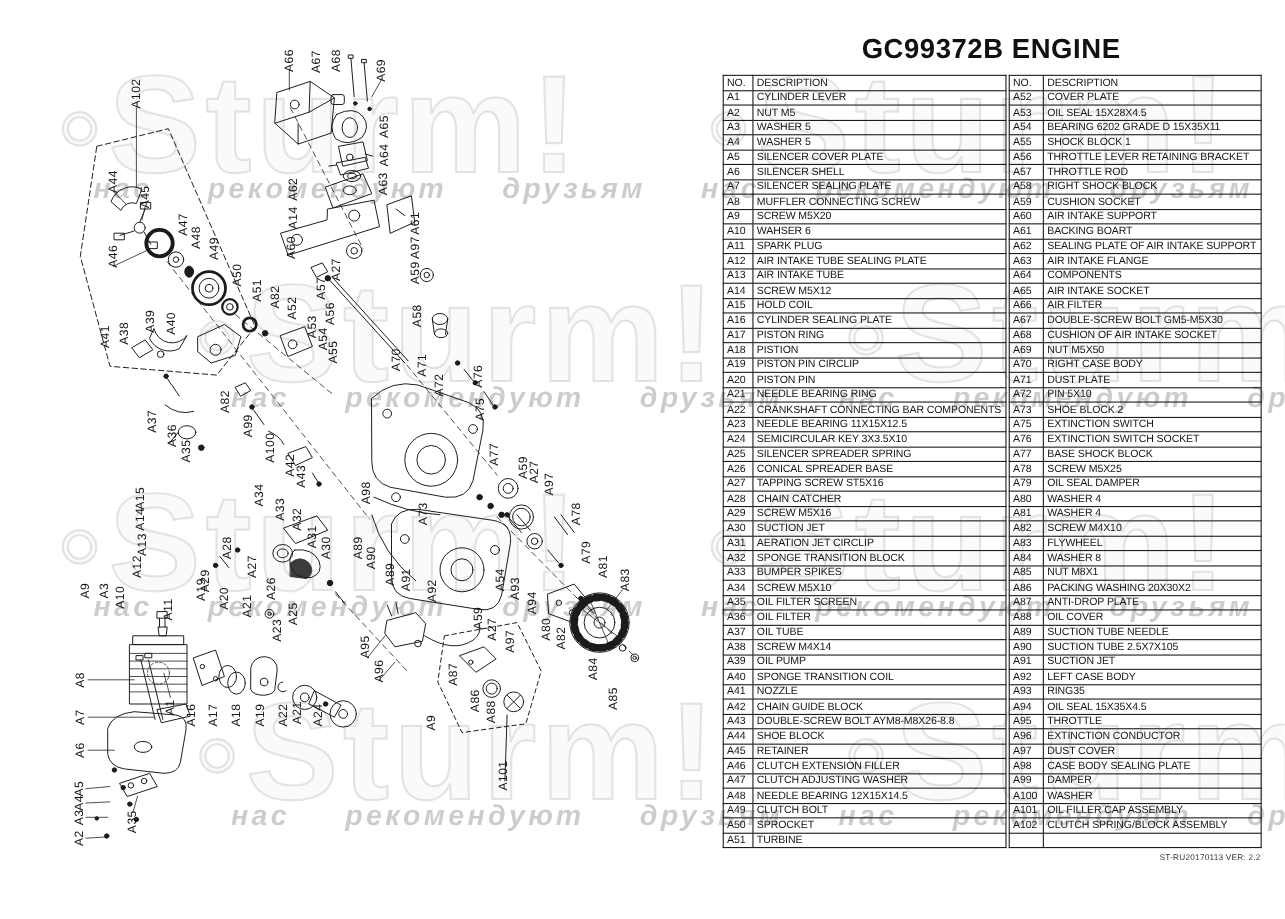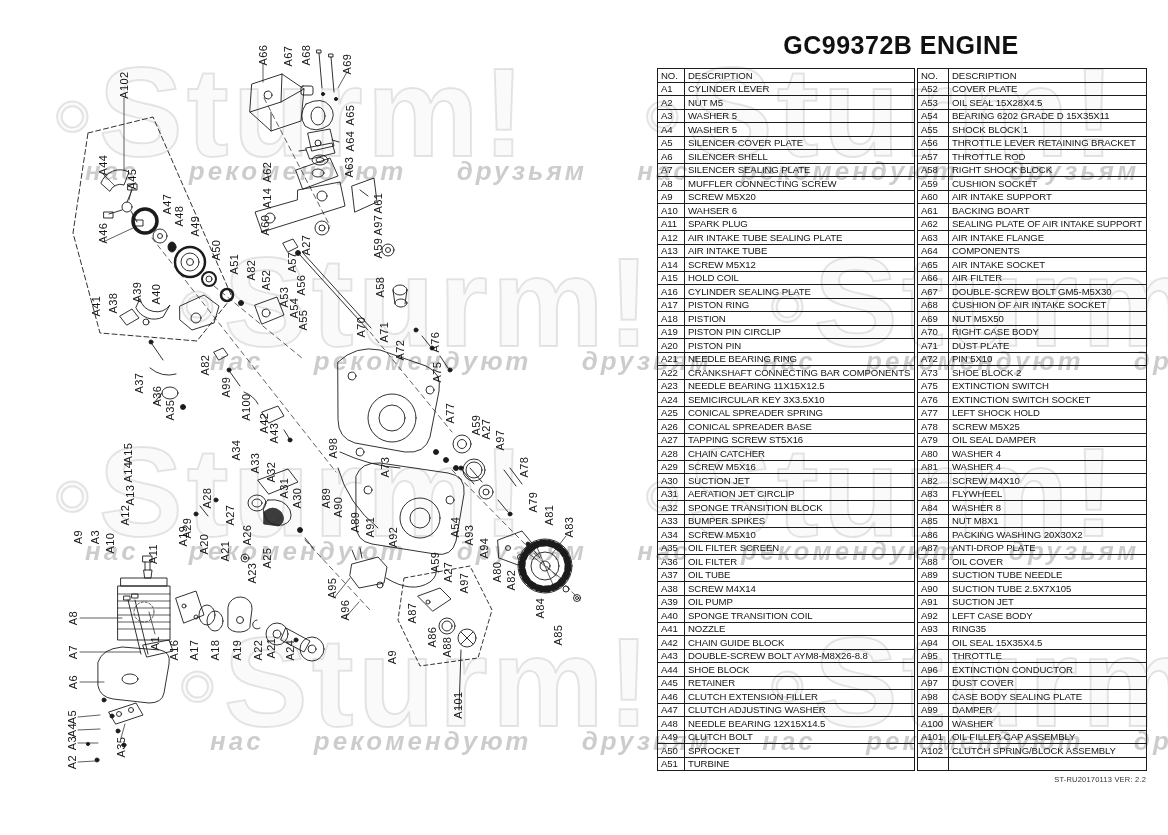--- a/index.html
+++ b/index.html
@@ -536,21 +536,21 @@
         <tr>
           <td>A23</td>
           <td>NEEDLE BEARING 11X15X12.5</td>
         </tr>
         <tr>
           <td>A24</td>
           <td>SEMICIRCULAR KEY 3X3.5X10</td>
         </tr>
         <tr>
           <td>A25</td>
-          <td>CONICAL SPREADER SPRING</td>
+          <td>SILENCER SPREADER SPRING</td>
         </tr>
         <tr>
           <td>A26</td>
           <td>CONICAL SPREADER BASE</td>
         </tr>
         <tr>
           <td>A27</td>
           <td>TAPPING SCREW ST5X16</td>
         </tr>
         <tr>
@@ -754,21 +754,21 @@
         <tr>
           <td>A75</td>
           <td>EXTINCTION SWITCH</td>
         </tr>
         <tr>
           <td>A76</td>
           <td>EXTINCTION SWITCH SOCKET</td>
         </tr>
         <tr>
           <td>A77</td>
-          <td>LEFT SHOCK HOLD</td>
+          <td>BASE SHOCK BLOCK</td>
         </tr>
         <tr>
           <td>A78</td>
           <td>SCREW M5X25</td>
         </tr>
         <tr>
           <td>A79</td>
           <td>OIL SEAL DAMPER</td>
         </tr>
         <tr>

